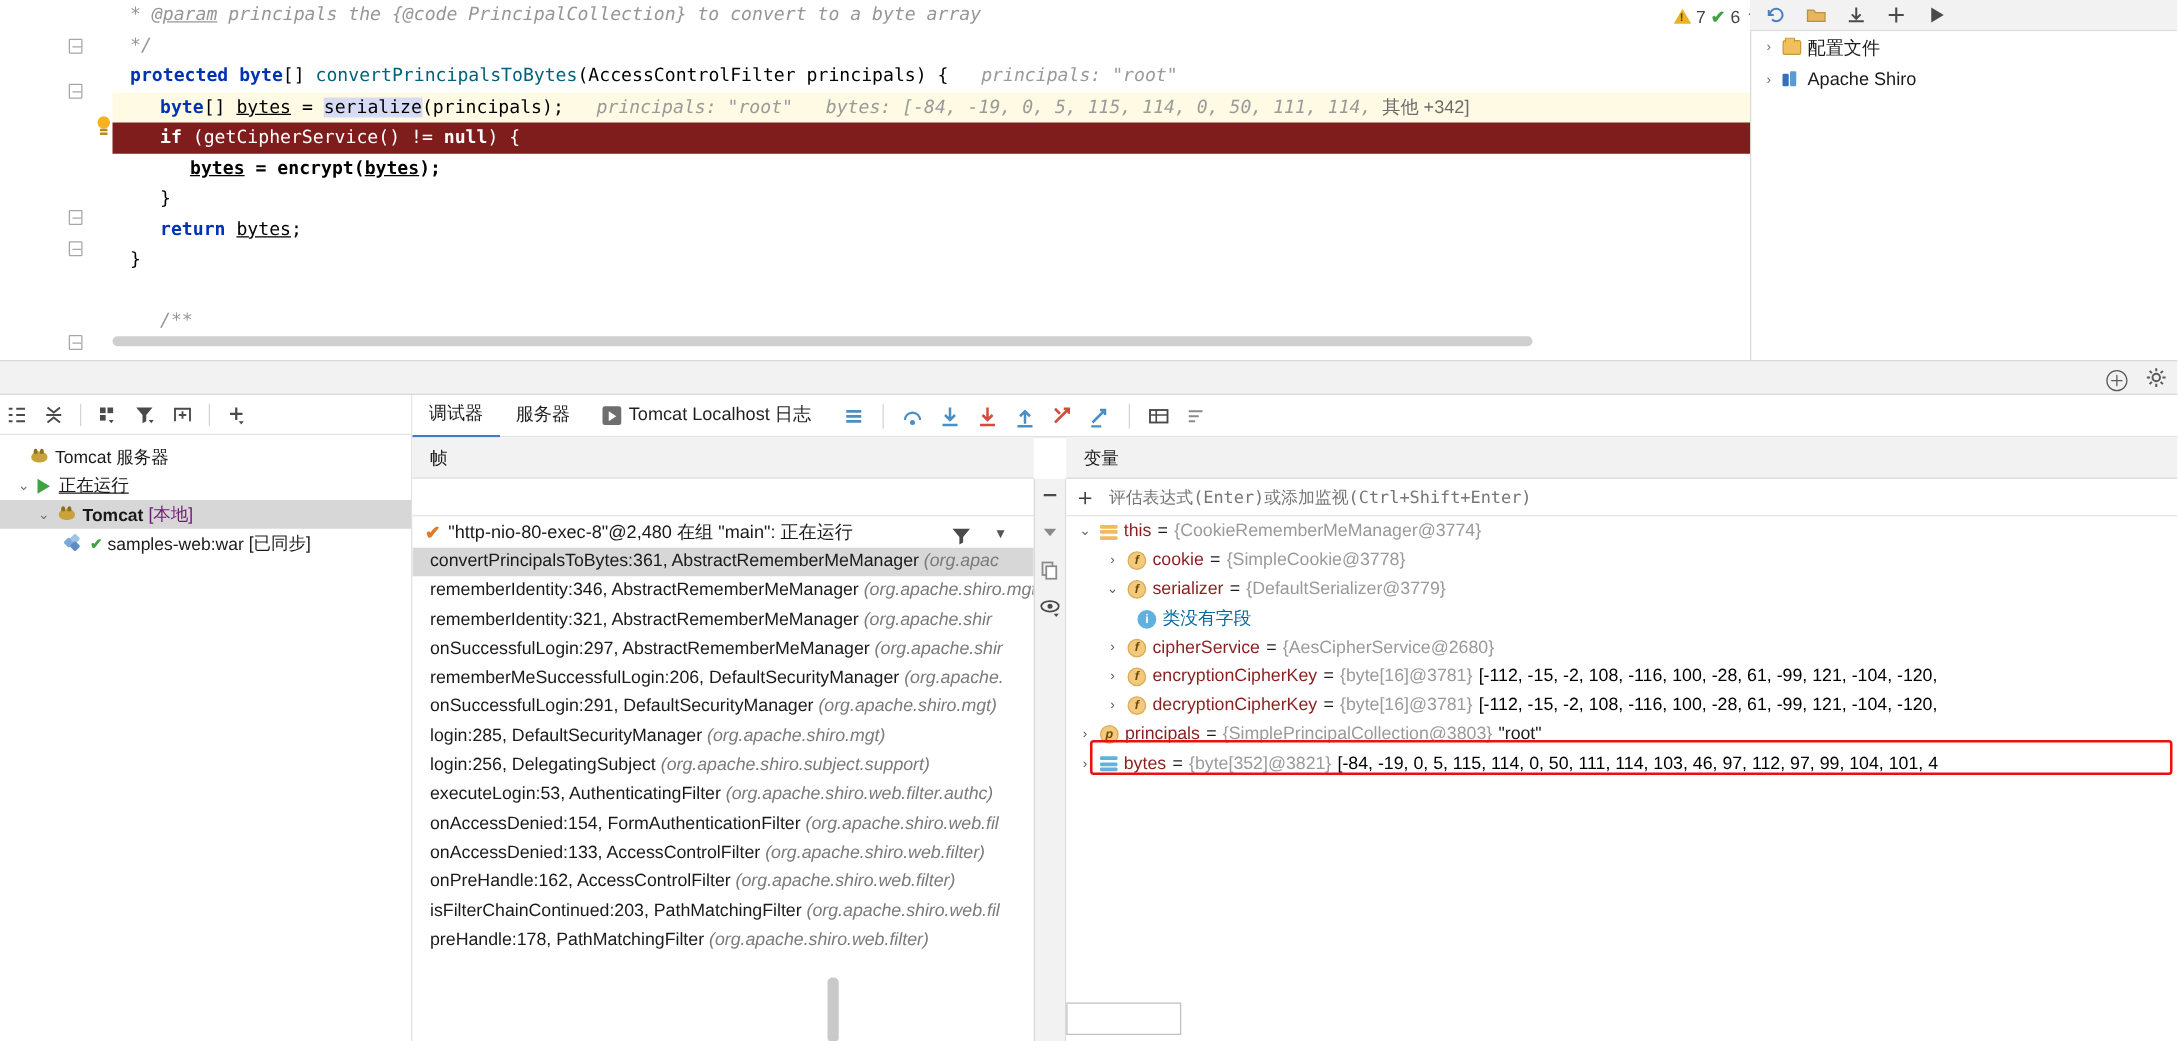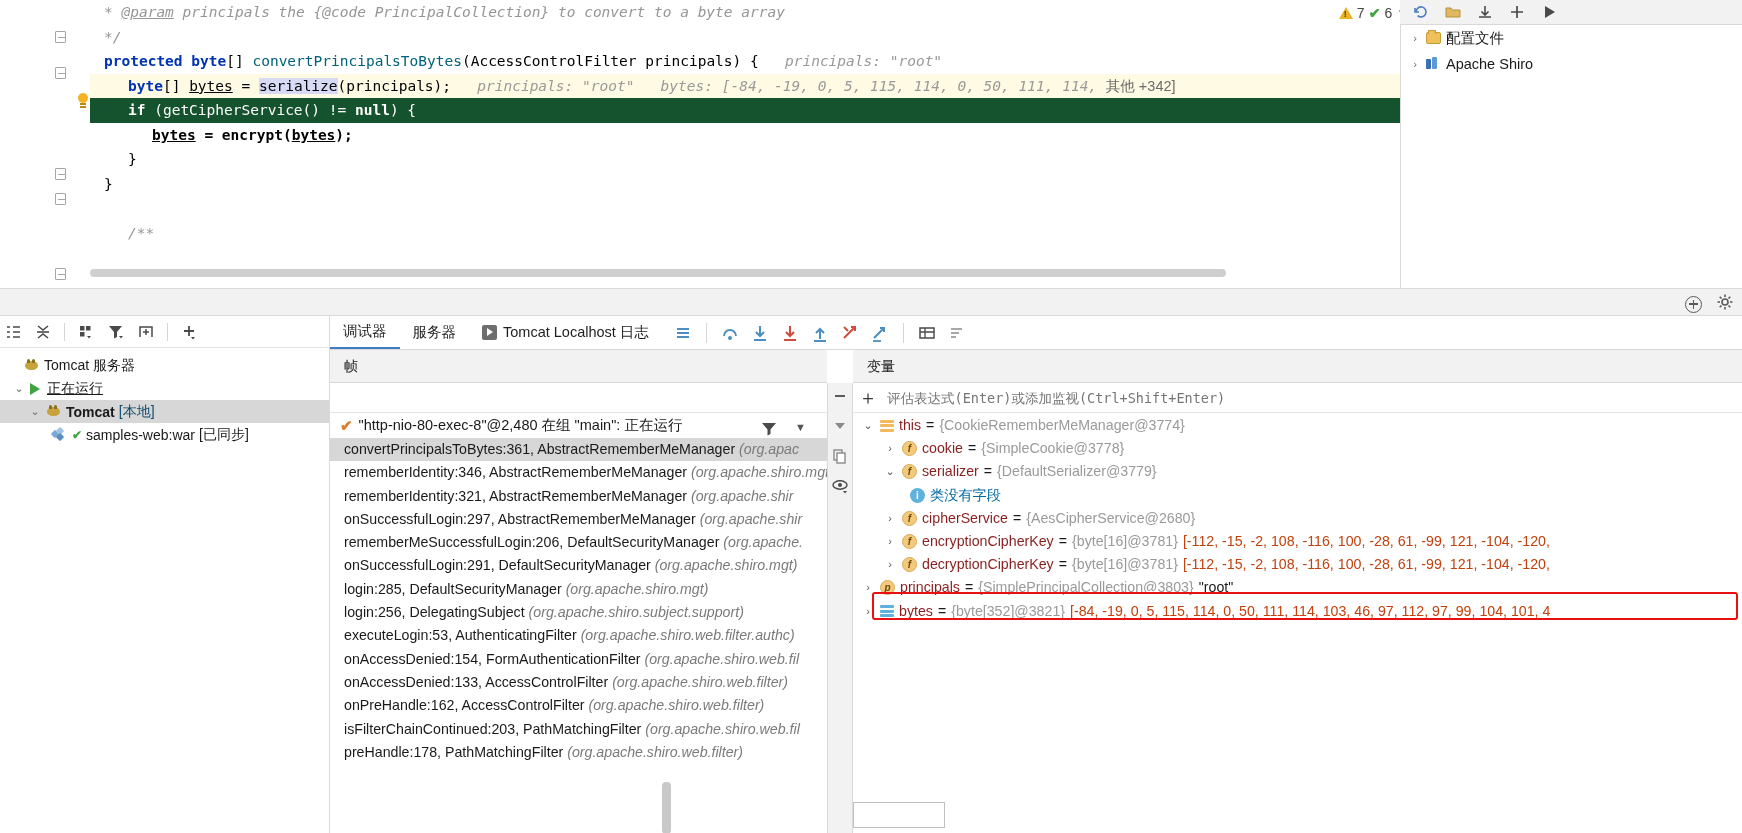--- a/index.html
+++ b/index.html
@@ -47,21 +47,21 @@
     position: absolute; left: 52px; top: 0; right: 0; top: 0;
     font-family: "DejaVu Sans Mono", monospace;
     font-size: 14.5px;
   }
   .line {
     position: relative; height: 24.5px; line-height: 24.5px;
     white-space: pre; padding-left: 14px;
   }
   .line.hl-yellow { background: #fffae3; }
   .line.hl-exec {
-    background: #14532d; color: #ffffff;
+    background: #7f1d1d; color: #ffffff;
     width: 1348px;
   }
   .tok-comment { color: #969696; font-style: italic; }
   .tok-tag { color: #969696; font-style: italic; text-decoration: underline; }
   .tok-kw { color: #0033b3; font-weight: bold; }
   .tok-method { color: #00627a; }
   .tok-ident { color: #000000; }
   .tok-var-u { color: #000000; text-decoration: underline; }
   .tok-hint { color: #9a9a9a; font-style: italic; }
   .tok-sel { background: #d8dbf5; }
@@ -203,21 +203,21 @@
   .ico-war .d1 { position: absolute; left: 0; top: 3px; width: 6px; height: 6px; background: #7aa8d8; border-radius: 1px; transform: rotate(45deg); }
   .ico-war .d2 { position: absolute; left: 5px; top: 0px; width: 6px; height: 6px; background: #9fc3e6; border-radius: 1px; transform: rotate(45deg); }
   .ico-war .d3 { position: absolute; left: 5px; top: 6px; width: 6px; height: 6px; background: #5d8cc0; border-radius: 1px; transform: rotate(45deg); }
   .chk-small { color: #3fa33f; font-size: 12px; font-weight: bold; }
   .svc-underline { text-decoration: underline; }
 
   
   .dbg-tabs {
     position: absolute; left: 330px; top: 0; width: 1412px; height: 34px;
     background: #ffffff; border-bottom: 1px solid #d9d9d9;
-    display: flex; align-items: flex-end;
+    display: flex; align-items: center;
   }
   .dbg-tab {
     height: 34px; line-height: 33px; padding: 0 13px; font-size: 14.5px;
     color: #1f1f1f; display: flex; align-items: center; gap: 6px;
   }
   .dbg-tab.active { border-bottom: 2px solid #3f7cc4; }
   .play-box {
     width: 15px; height: 15px; background: #6e6e6e; border-radius: 2px; position: relative;
   }
   .play-box::after {
@@ -307,21 +307,21 @@
     position: absolute; left: 0; width: 14px; height: 3px; background: #f2b95e; border-radius: 1px;
   }
   .v-info {
     width: 15px; height: 15px; border-radius: 50%; background: #5fb2de;
     color: #fff; font-size: 10px; font-weight: bold; text-align: center; line-height: 15px; flex: none;
   }
   .v-name { color: #8a1f1f; }
   .v-name.underline { text-decoration: underline; }
   .v-eq { color: #1a1a1a; }
   .v-type { color: #9a9a9a; }
-  .v-val { color: #c2410c; }
+  .v-val { color: #000000; }
   .v-str { color: #1a1a1a; }
   .v-plain { color: #0369a1; }
   .red-box {
     position: absolute; left: 872px; top: 592px; width: 866px; height: 28px;
     border: 2.5px solid #e81010; border-radius: 3px; pointer-events: none;
   }
 
   
   .vscroll-thin {
     position: absolute; width: 9px; background: #c9c9c9; border-radius: 4px;
@@ -361,20 +361,21 @@
       <div class="line" style="padding-left:14px;"><span class="tok-kw">protected</span><span> </span><span class="tok-kw">byte</span><span class="tok-ident">[]</span><span> </span><span class="tok-method">convertPrincipalsToBytes</span><span class="tok-ident">(AccessControlFilter principals) {</span><span class="tok-hint">   </span><span class="tok-hint">principals: "root"</span></div>
 
       <div class="line hl-yellow" style="padding-left:38px;"><span class="tok-kw">byte</span><span class="tok-ident">[]</span><span> </span><span class="tok-var-u">bytes</span><span class="tok-ident"> = </span><span class="tok-sel tok-ident">serialize</span><span class="tok-ident">(principals);</span><span class="tok-hint">   </span><span class="tok-hint">principals: "root"</span><span class="tok-hint">   </span><span class="tok-hint">bytes: [-84, -19, 0, 5, 115, 114, 0, 50, 111, 114,</span><span class="tok-hint"> </span><span class="tok-hint" style="font-family:'Liberation Sans',sans-serif;font-style:normal;color:#6b6b6b;">其他 +342]</span></div>
 
       <div class="line hl-exec" style="padding-left:38px;"><span class="tok-kw">if</span><span class="tok-ident"> (getCipherService() != </span><span class="tok-kw">null</span><span class="tok-ident">) {</span></div>
 
       <div class="line" style="padding-left:62px;font-weight:bold;"><span class="tok-var-u">bytes</span><span class="tok-ident"> = </span><span class="tok-ident">encrypt</span><span class="tok-ident">(</span><span class="tok-var-u">bytes</span><span class="tok-ident">);</span></div>
 
       <div class="line" style="padding-left:38px;"><span class="tok-ident">}</span></div>
 
+      <div class="line" style="padding-left:38px;"><span class="tok-kw">return</span><span> </span><span class="tok-var-u">bytes</span><span class="tok-ident">;</span></div>
 
       <div class="line" style="padding-left:14px;"><span class="tok-ident">}</span></div>
 
       <div class="line"></div>
 
       <div class="line" style="padding-left:38px;"><span class="tok-comment">/**</span></div>
     </div>
 
     <div class="ed-vscroll"></div>
     <div class="ed-hscroll"></div>
@@ -516,21 +517,21 @@
         </div>
         <div class="svc-row" style="padding-left:12px;">
           <span class="svc-arrow">⌄</span>
           <span class="tri-run"></span>
           <span class="svc-underline" style="margin-left:3px;">正在运行</span>
         </div>
         <div class="svc-row selected" style="padding-left:28px;">
           <span class="svc-arrow">⌄</span>
           <span class="ico-tomcat"></span>
           <span style="font-weight:bold;">Tomcat</span>
-          <span style="color:#0c4a6e;text-align:center;"> [本地]</span>
+          <span style="color:#701a75;text-align:center;"> [本地]</span>
         </div>
         <div class="svc-row" style="padding-left:52px;">
           <span class="ico-war">
               <i class="d1"></i>
               <i class="d2"></i>
               <i class="d3"></i>
             </span>
           <span class="chk-small">✔</span>
           <span>samples-web:war</span>
           <span> [已同步]</span>

